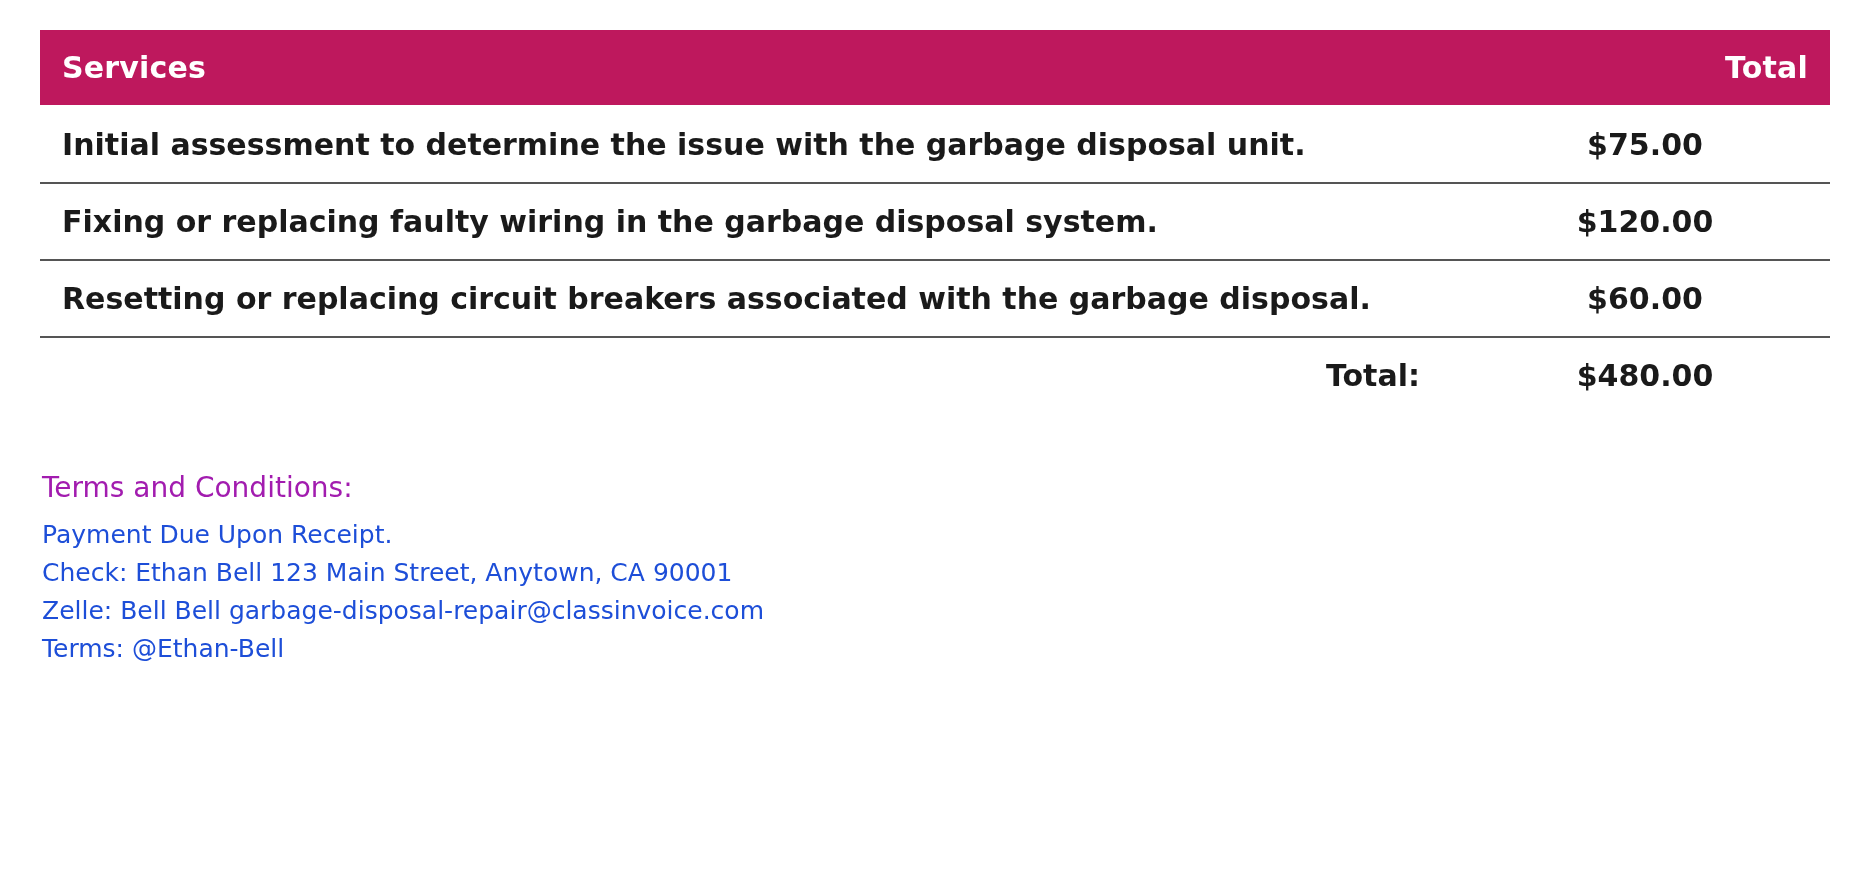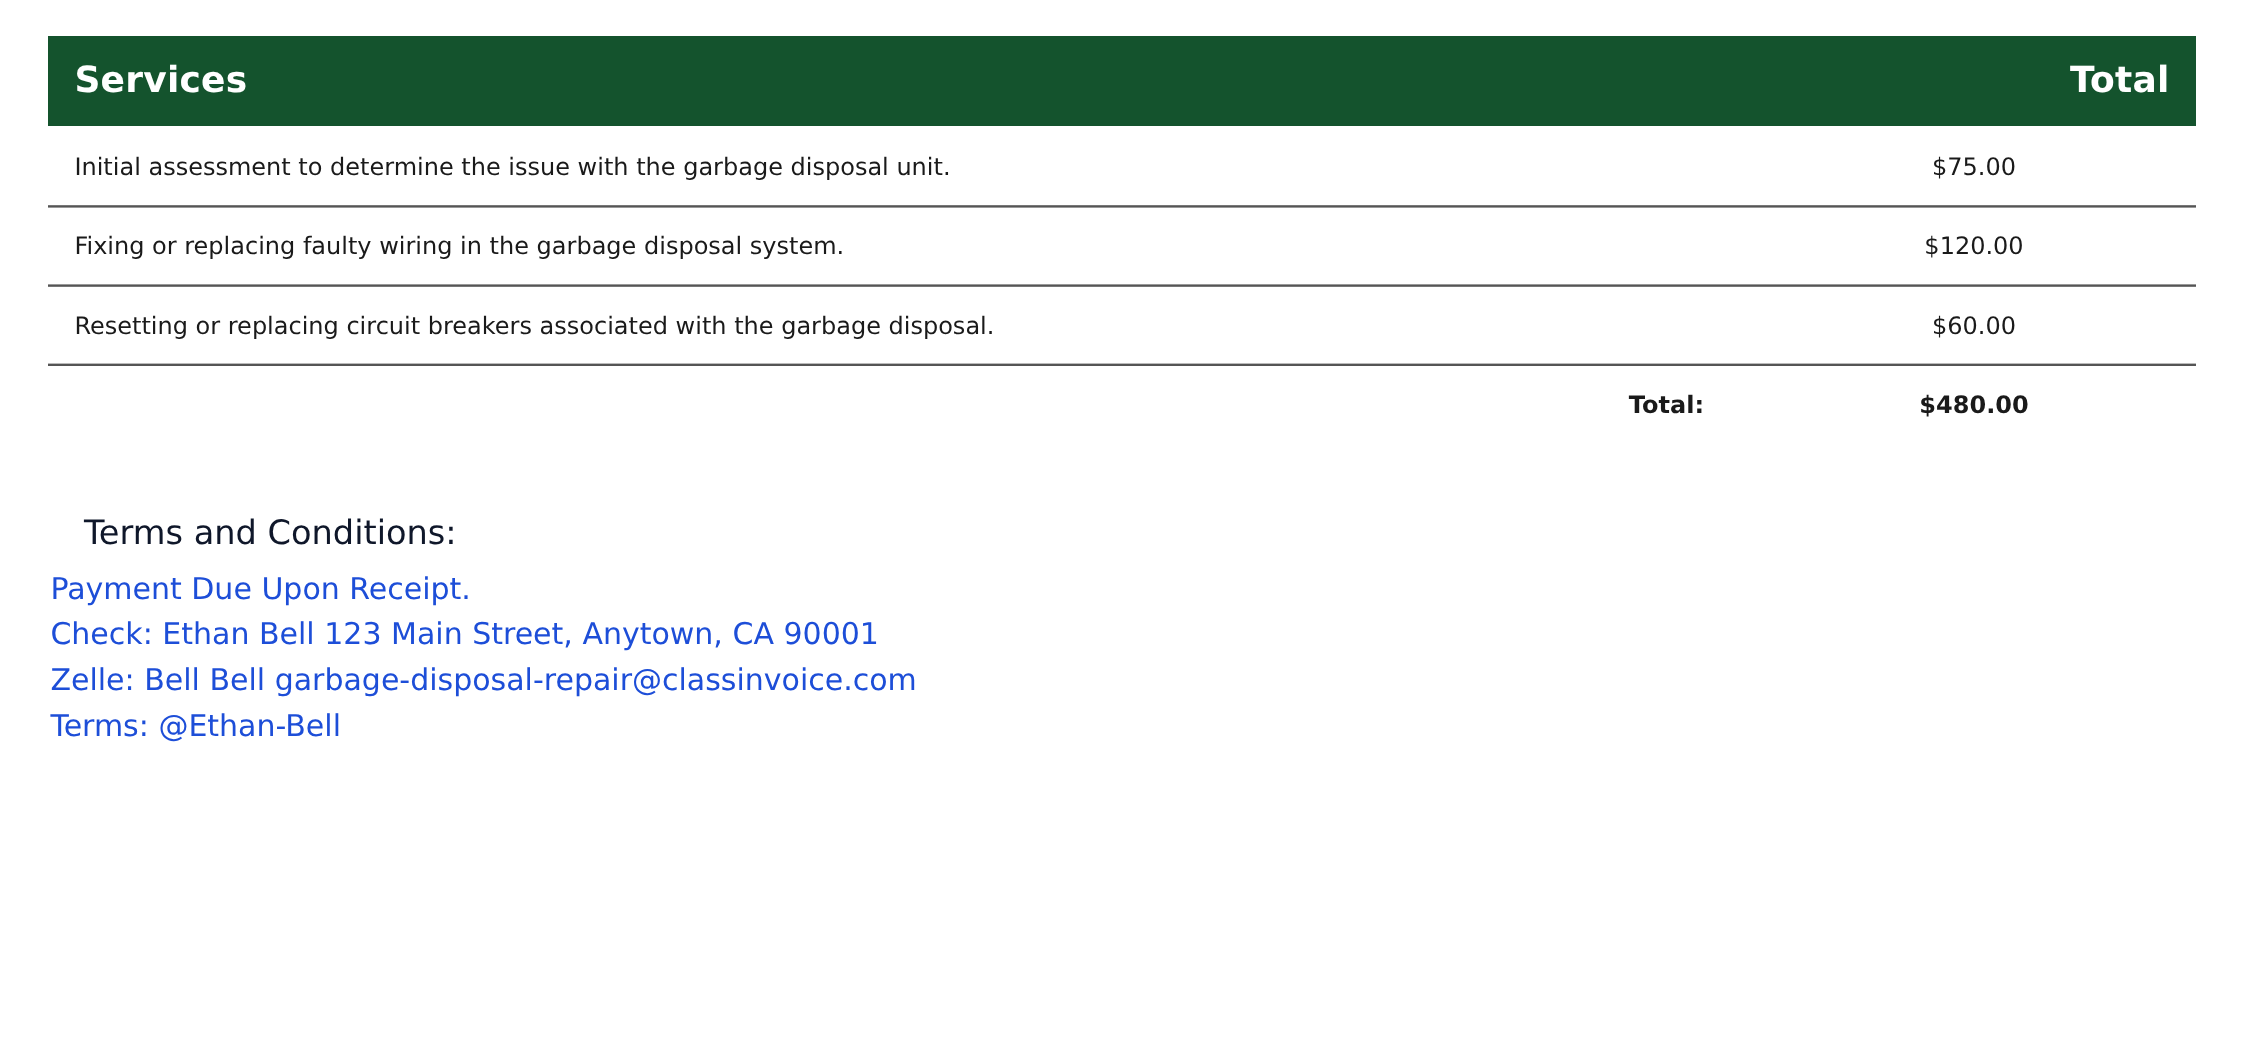--- a/index.html
+++ b/index.html
@@ -21,37 +21,38 @@
     padding: 30px 40px 0 40px;
     position: relative;
   }
   
   .services-table {
     width: 1790px;
     border-collapse: collapse;
     table-layout: fixed;
   }
   .services-table thead th {
-    background: #14532d;
+    background: #be185d;
     color: #ffffff;
     font-size: 30px;
     font-weight: bold;
     padding: 20px 22px;
     text-align: left;
     letter-spacing: 0.2px;
   }
   .services-table thead th.price-col {
     text-align: right;
   }
   .services-table tbody td {
-    font-size: 20px;
+    font-size: 30px;
     padding: 20px 22px;
     border-bottom: 2px solid #555555;
     vertical-align: middle;
     color: #1a1a1a;
+    font-weight: bold;
   }
   .services-table tbody td.price-col {
     text-align: center;
     white-space: nowrap;
   }
   .services-table tbody tr:first-child td {
     padding-top: 22px;
   }
   .total-row td {
     border-bottom: none !important;
@@ -69,23 +70,22 @@
     white-space: nowrap;
   }
 
   
   .terms {
     margin-top: 58px;
     padding-left: 2px;
   }
   .terms-title {
     font-size: 28px;
-    color: #0f172a;
+    color: #a21caf;
     margin-bottom: 12px;
-    margin-left: 28px;
   }
   .terms-line {
     font-size: 25px;
     color: #1d4ed8;
     line-height: 1.52;
     white-space: pre;
   }
 </style>
 </head>
 <body>

